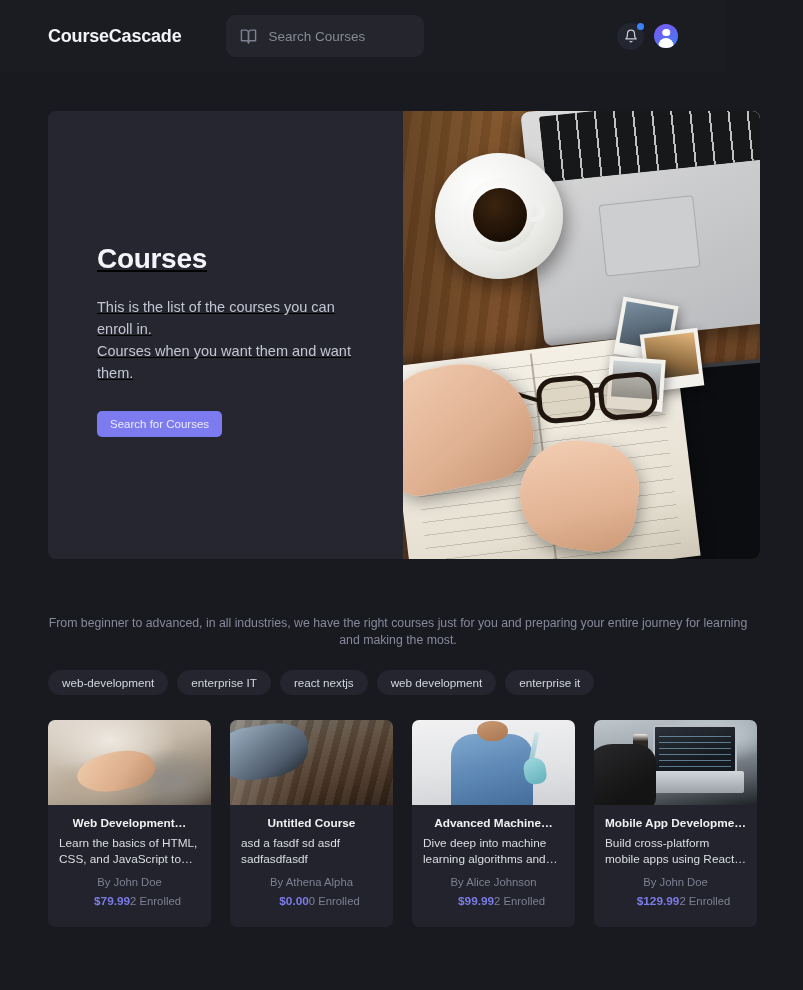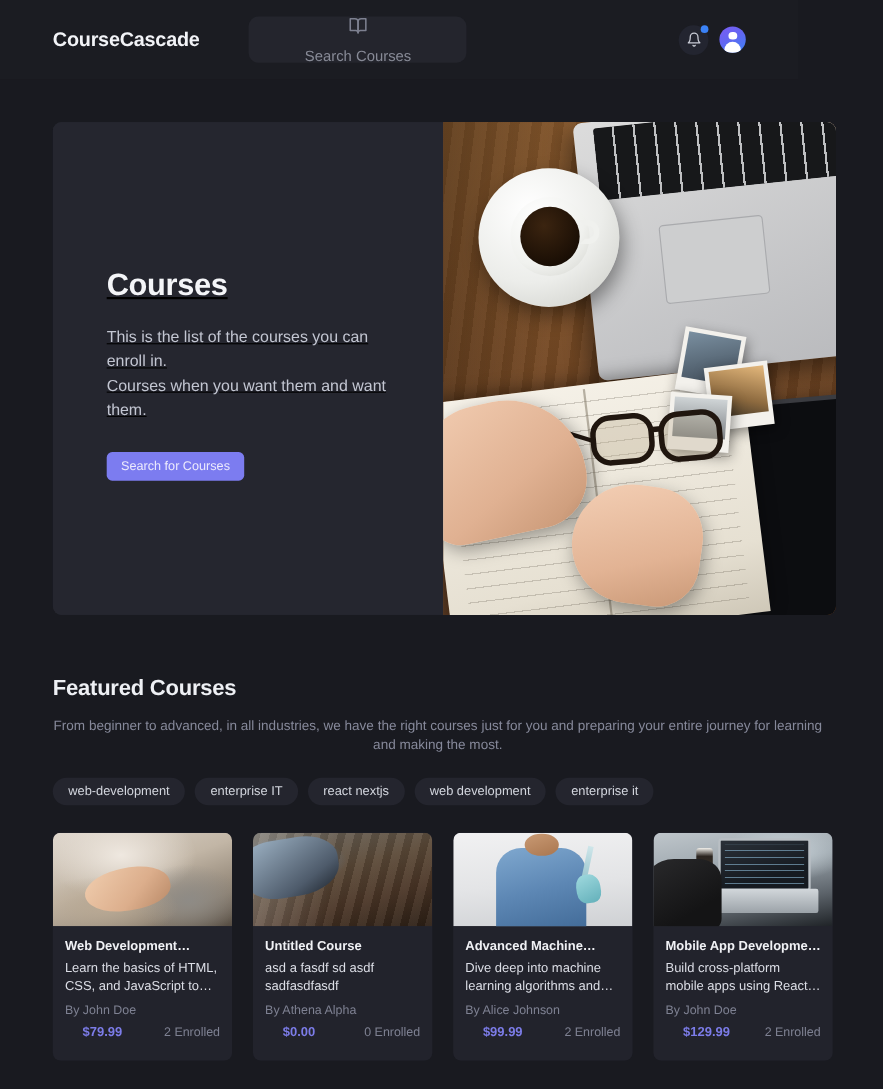--- a/index.html
+++ b/index.html
@@ -33,21 +33,20 @@
     margin-left: 45px;
     width: 198px;
     height: 42px;
     background: #24252d;
     border-radius: 9px;
     display: flex;
     align-items: center;
     padding: 0 14px;
     gap: 11px;
     cursor: text;
-    flex-direction: column;
   }
   .book-icon { width: 17px; height: 17px; flex: 0 0 auto; display:block; }
   .search-placeholder {
     font-size: 13.5px;
     color: #878a96;
     white-space: nowrap;
   }
   .header-right {
     margin-left: auto;
     display: flex;
@@ -329,21 +328,21 @@
   .card {
     background: #22232c;
     border-radius: 7px;
     overflow: hidden;
     cursor: pointer;
     height: 207px;
     display: flex;
     flex-direction: column;
   }
   .card-img { height: 85px; width: 100%; position: relative; overflow: hidden; }
-  .card-body { padding: 11px 11px 0 11px; flex: 1 1 auto; display: flex; flex-direction: column; }
+  .card-body { padding: 11px 11px 0 11px; flex: 1 1 auto; display: flex; flex-direction: column; align-items: center; }
   .card-title {
     font-size: 11.8px;
     font-weight: bold;
     color: #f0f1f5;
     white-space: nowrap;
     overflow: hidden;
     line-height: 15px;
   }
   .card-desc {
     margin-top: 5px;
@@ -531,21 +530,20 @@
       <div class="bridge"></div>
       <div class="temple"></div>
     </div>
     <div class="hand1"></div>
     <div class="pen"></div>
     <div class="hand2"></div>
   </div>
 </div>
 
 <div class="featured">
-  <div class="featured-title">Featured Courses</div>
   <div class="featured-sub">From beginner to advanced, in all industries, we have the right courses just for you and preparing your entire journey for learning and making the most.</div>
 
   <div class="tags">
     <div class="tag">web-development</div>
     <div class="tag">enterprise IT</div>
     <div class="tag">react nextjs</div>
     <div class="tag">web development</div>
     <div class="tag">enterprise it</div>
   </div>
 

